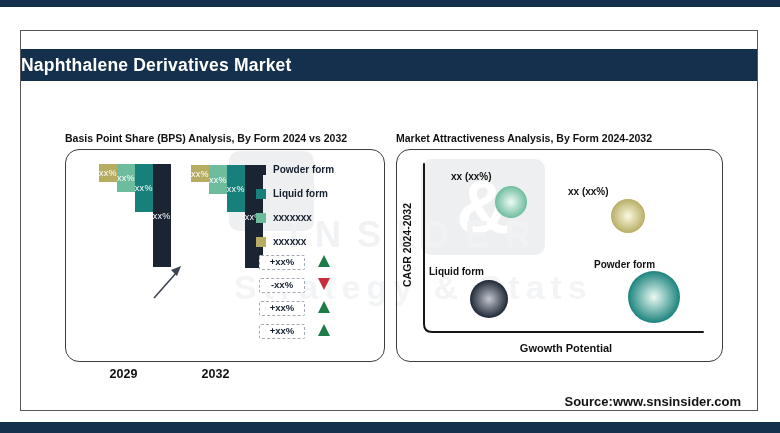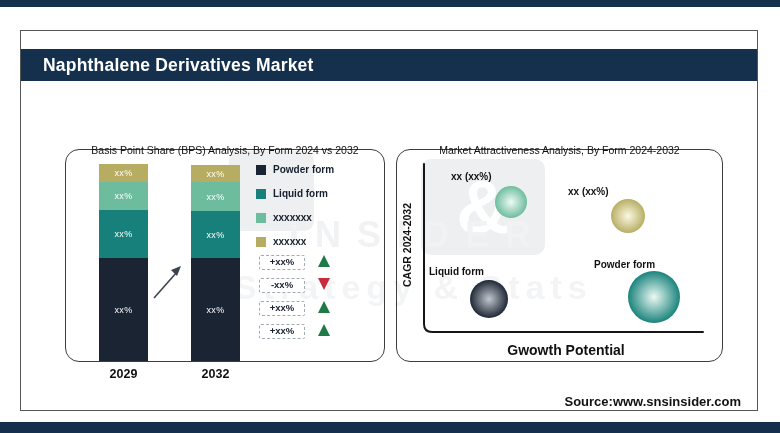--- a/index.html
+++ b/index.html
@@ -15,33 +15,33 @@
   .wm-sq{position:absolute;border-radius:10px;background:#eeeff0;}
   .wm-sq1{left:208px;top:120px;width:85px;height:80px;}
   .wm-sq2{left:400px;top:128px;width:124px;height:96px;color:#ffffff;
           font-size:74px;font-weight:700;display:flex;align-items:center;justify-content:center;}
   .wm-line1{position:absolute;left:268px;top:183px;font-size:36px;font-weight:700;
             letter-spacing:16px;color:#f1f2f3;white-space:nowrap;}
   .wm-line2{position:absolute;left:213px;top:237px;font-size:34px;font-weight:700;
             letter-spacing:6px;color:#f3f4f5;white-space:nowrap;}
   
   .title-bar{position:absolute;left:0;top:18px;width:100%;height:32px;background:#14304c;z-index:2;}
-  .title-bar h1{margin:0;padding:0 0 0 22px;font-size:17.5px;line-height:32px;
+  .title-bar h1{margin:0;padding:0 0 0 0;font-size:17.5px;line-height:32px;
                 font-weight:700;color:#ffffff;letter-spacing:.2px;}
   .subtitle{position:absolute;left:17px;top:62px;font-size:12px;font-weight:700;z-index:2;}
-  .chart-title{position:absolute;top:101px;font-size:10.5px;font-weight:400;text-align:center;z-index:2;margin-top:12px;}
+  .chart-title{position:absolute;top:101px;font-size:10.5px;font-weight:700;z-index:2;}
   .chart-title.left{left:44px;width:320px;}
   .chart-title.right{left:375px;width:327px;}
   
   .panel{position:absolute;top:118px;height:213px;border:1.4px solid #3d3d3d;
          border-radius:14px;box-sizing:border-box;background:transparent;z-index:1;}
   .panel-left{left:44px;width:320px;}
   .panel-right{left:375px;width:327px;}
   
-  .bar{position:absolute;width:49px;display:flex;flex-direction:column;z-index:2;}
+  .bar{position:absolute;width:49px;display:flex;flex-direction:row;z-index:2;}
   .bar-2023{left:78px;top:133px;}
   .bar-2032{left:170px;top:134px;}
   .seg{display:flex;align-items:center;justify-content:center;}
   .seg span{color:#ffffff;font-size:9px;font-weight:400;letter-spacing:.3px;}
   .year{position:absolute;top:336px;width:49px;text-align:center;
         font-size:12.5px;font-weight:700;z-index:2;}
   .year-2023{left:78px;} .year-2032{left:170px;}
   .trend-arrow{position:absolute;left:128px;top:230px;z-index:2;}
   
   .legend{position:absolute;left:235px;top:133px;display:flex;flex-direction:column;gap:13px;z-index:2;}
@@ -53,21 +53,21 @@
   .chg-row{display:flex;align-items:flex-start;}
   .chg-box{width:46px;height:15px;box-sizing:border-box;border:1.5px dashed #a2abb5;
            border-radius:2px;background:#fff;font-size:9.5px;font-weight:700;color:#16202e;
            text-align:center;line-height:12px;}
   .tri{width:0;height:0;margin-left:13px;border-left:6px solid transparent;border-right:6px solid transparent;}
   
   .axes{position:absolute;left:395px;top:125px;z-index:2;}
   .ylabel{position:absolute;left:326px;top:208px;width:120px;text-align:center;
           font-size:10.5px;font-weight:700;transform:rotate(-90deg);z-index:2;white-space:nowrap;}
   .xlabel{position:absolute;left:445px;top:311px;width:200px;text-align:center;
-          font-size:14px;font-weight:700;z-index:2;}
+          font-size:11px;font-weight:700;z-index:2;}
   .bubble{position:absolute;border-radius:50%;z-index:2;}
   .bubble-label{position:absolute;width:120px;font-size:10px;font-weight:700;z-index:2;}
   
   .footer-left{position:absolute;left:16px;top:363px;font-size:11px;font-weight:700;z-index:2;}
   .footer-right{position:absolute;right:16px;top:363px;font-size:13px;font-weight:700;z-index:2;}
 </style>
 </head>
 <body>
 
 <div class="page-root">

